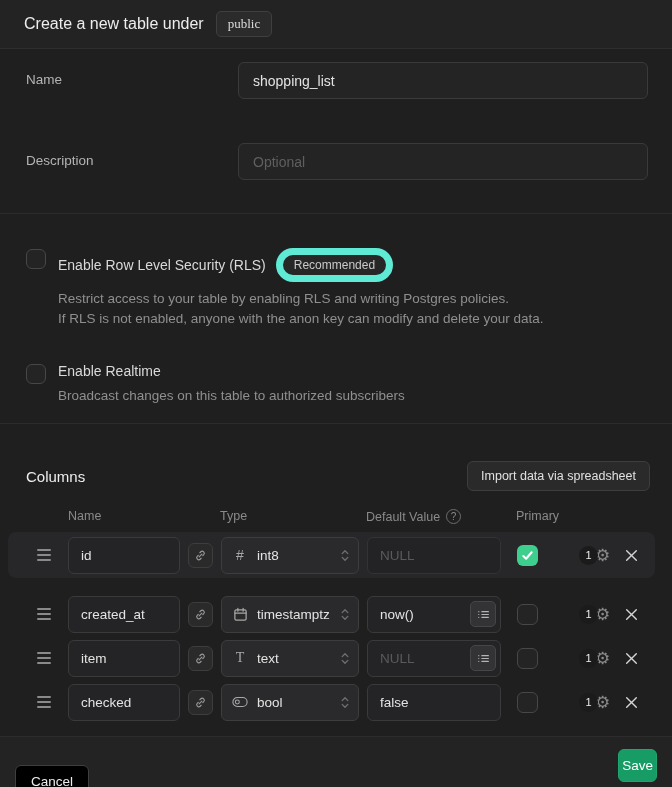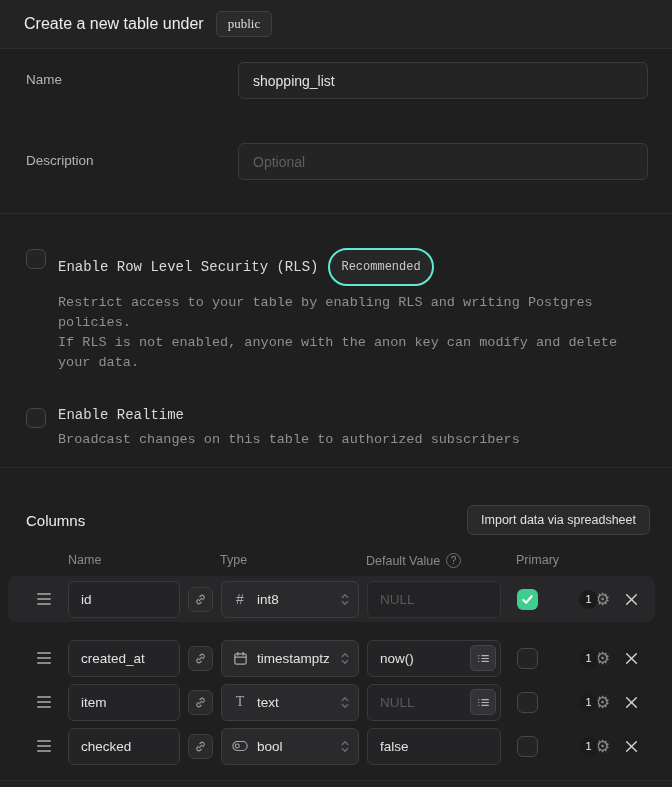--- a/index.html
+++ b/index.html
@@ -50,26 +50,26 @@
 
   
   .sec-options { padding: 34px 26px 17px 26px; }
   .opt-item { display: flex; align-items: flex-start; }
   .opt-item + .opt-item { margin-top: 34px; }
   .cbox {
     width: 20px; height: 20px; flex: 0 0 auto; margin-top: 1px;
     border: 1px solid #474747; border-radius: 6px; background: #242424;
     cursor: pointer;
   }
-  .opt-body { margin-left: 12px; font-family: Liberation Mono, monospace; }
+  .opt-body { margin-left: 12px; }
   .opt-title-row { display: flex; align-items: center; gap: 10px; }
   .opt-title { font-size: 14px; color: #d9d9d9; }
   .pill {
     font-size: 12px; color: #c9c9c9; background: #272727;
-    border: 2px solid #5eead4; border-radius: 999px; padding: 10px 11px;
+    border: 7px solid #5eead4; border-radius: 999px; padding: 3px 11px;
   }
   .opt-desc { margin-top: 7px; font-size: 13.5px; line-height: 20px; color: #8f8f8f; }
 
   
   .sec-columns { padding: 37px 0 12px 0; }
   .cols-head { display: flex; align-items: center; padding: 0 22px 0 26px; }
   .cols-title { font-size: 15px; color: #ededed; }
   .import-btn {
     margin-left: auto; background: #2a2a2a; border: 1px solid #3d3d3d;
     border-radius: 6px; color: #e0e0e0; font-size: 12.5px; padding: 7px 13px;

